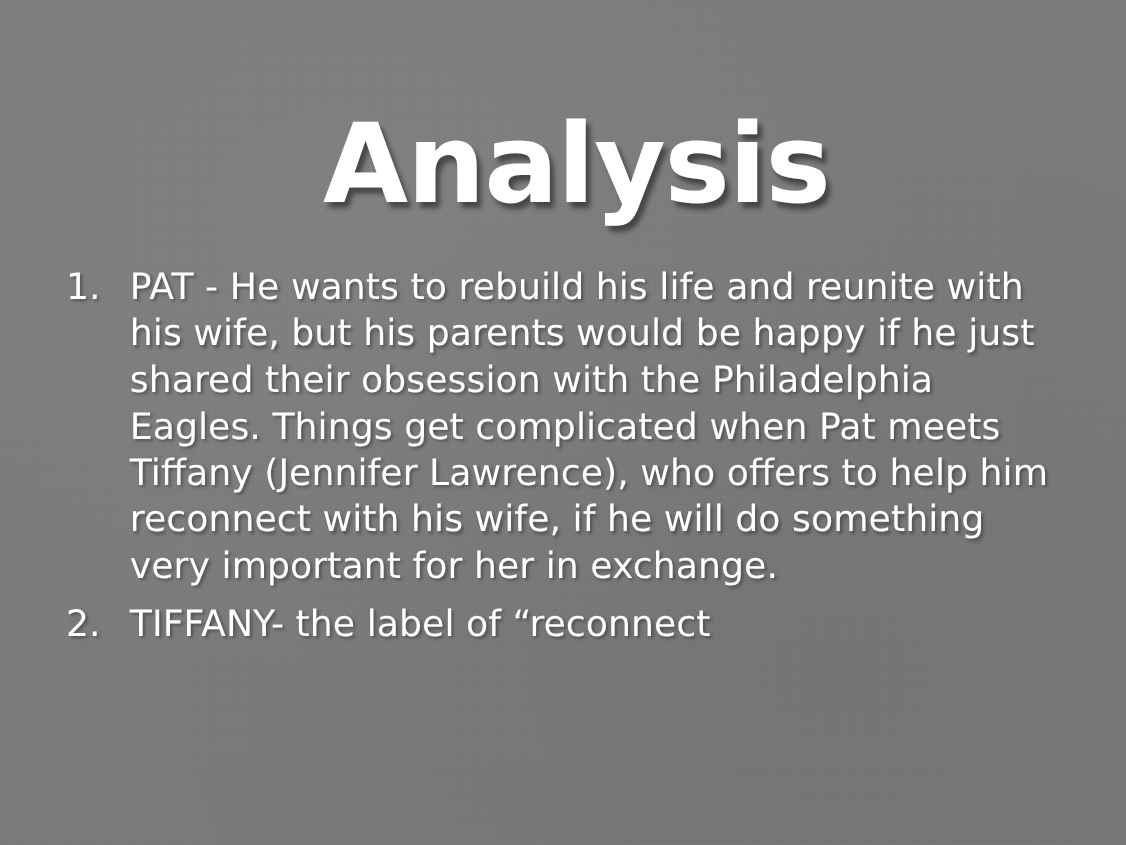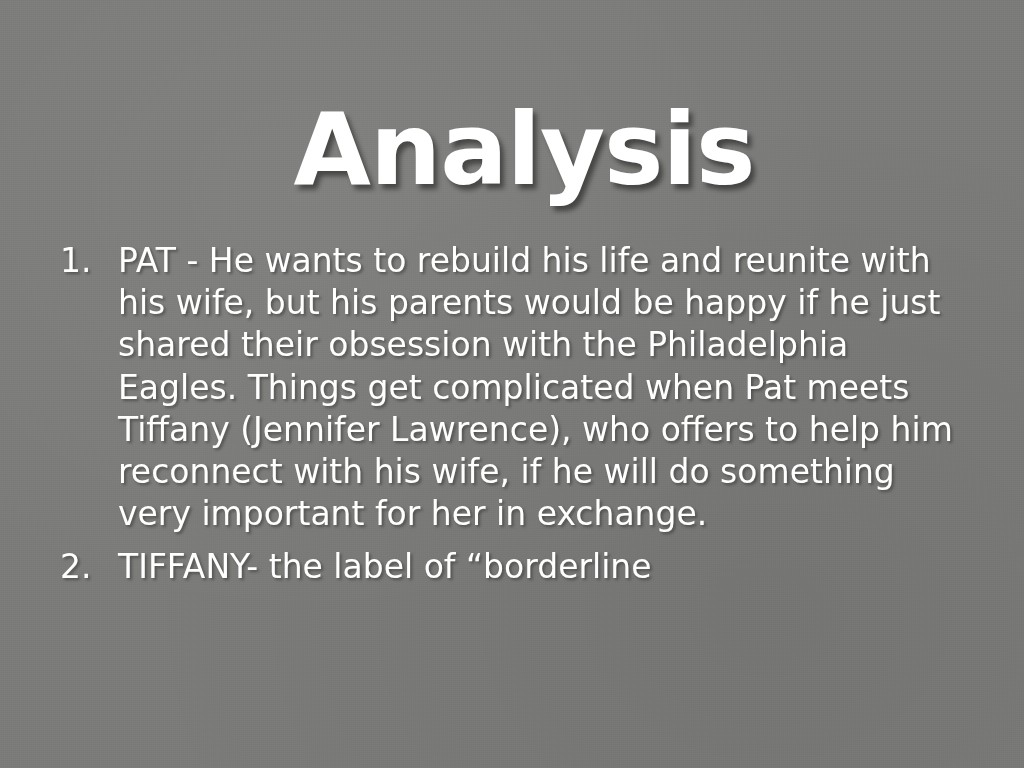--- a/index.html
+++ b/index.html
@@ -85,16 +85,16 @@
 
   <h1 class="title">Analysis</h1>
 
   <ol class="body-list">
     <li>
       <span class="marker">1.</span>
       <span class="item-text">PAT - He wants to rebuild his life and reunite with his wife, but his parents would be happy if he just shared their obsession with the Philadelphia Eagles. Things get complicated when Pat meets Tiffany (Jennifer Lawrence), who offers to help him reconnect with his wife, if he will do something very important for her in exchange.</span>
     </li>
     <li>
       <span class="marker">2.</span>
-      <span class="item-text">TIFFANY- the label of “borderline</span>
+      <span class="item-text">TIFFANY- the label of “reconnect</span>
     </li>
   </ol>
 </div>
 
 </body></html>

